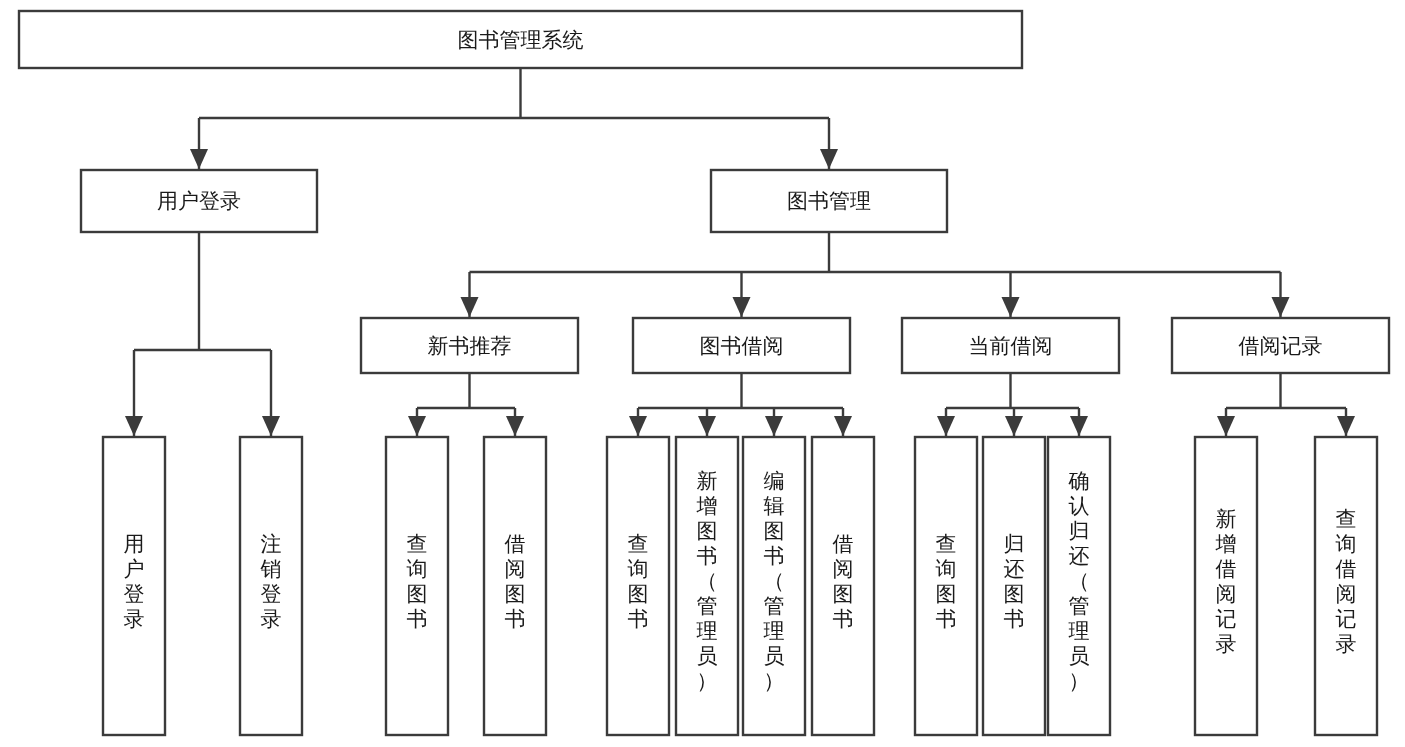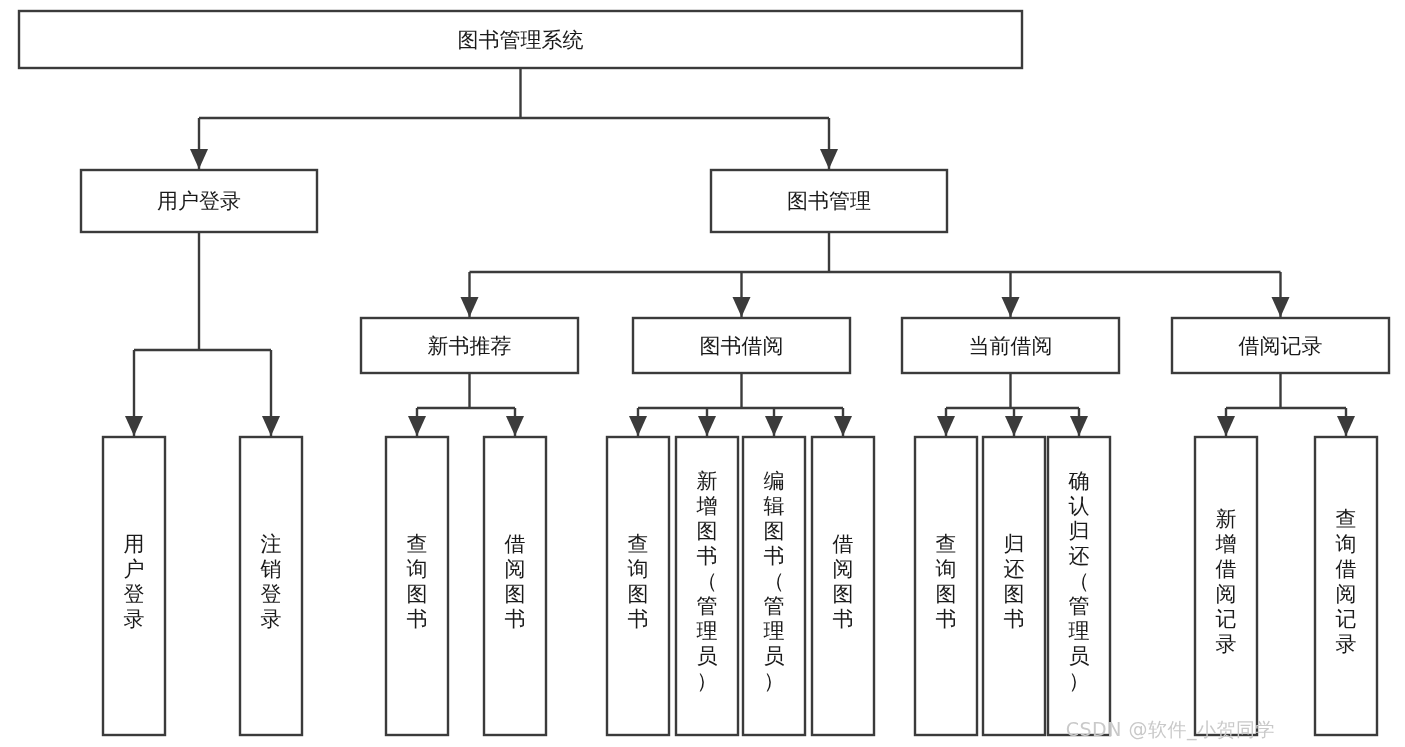--- a/index.html
+++ b/index.html
@@ -206,15 +206,14 @@
           <text x="1226" class="node-label-vertical"><tspan x="1226" y="525.5">新</tspan><tspan x="1226" y="550.5">增</tspan><tspan x="1226" y="575.5">借</tspan><tspan x="1226" y="600.5">阅</tspan><tspan x="1226" y="625.5">记</tspan><tspan x="1226" y="650.5">录</tspan></text>
         </g>
         <g>
           <rect x="1315" y="437" width="62" height="298" class="node-box"></rect>
           <text x="1346" class="node-label-vertical"><tspan x="1346" y="525.5">查</tspan><tspan x="1346" y="550.5">询</tspan><tspan x="1346" y="575.5">借</tspan><tspan x="1346" y="600.5">阅</tspan><tspan x="1346" y="625.5">记</tspan><tspan x="1346" y="650.5">录</tspan></text>
         </g>
       </g>
 
   </svg>
 
-  <div class="watermark">CSDN @软件_小贺同学</div>
 
 </div>
 
 </body></html>

